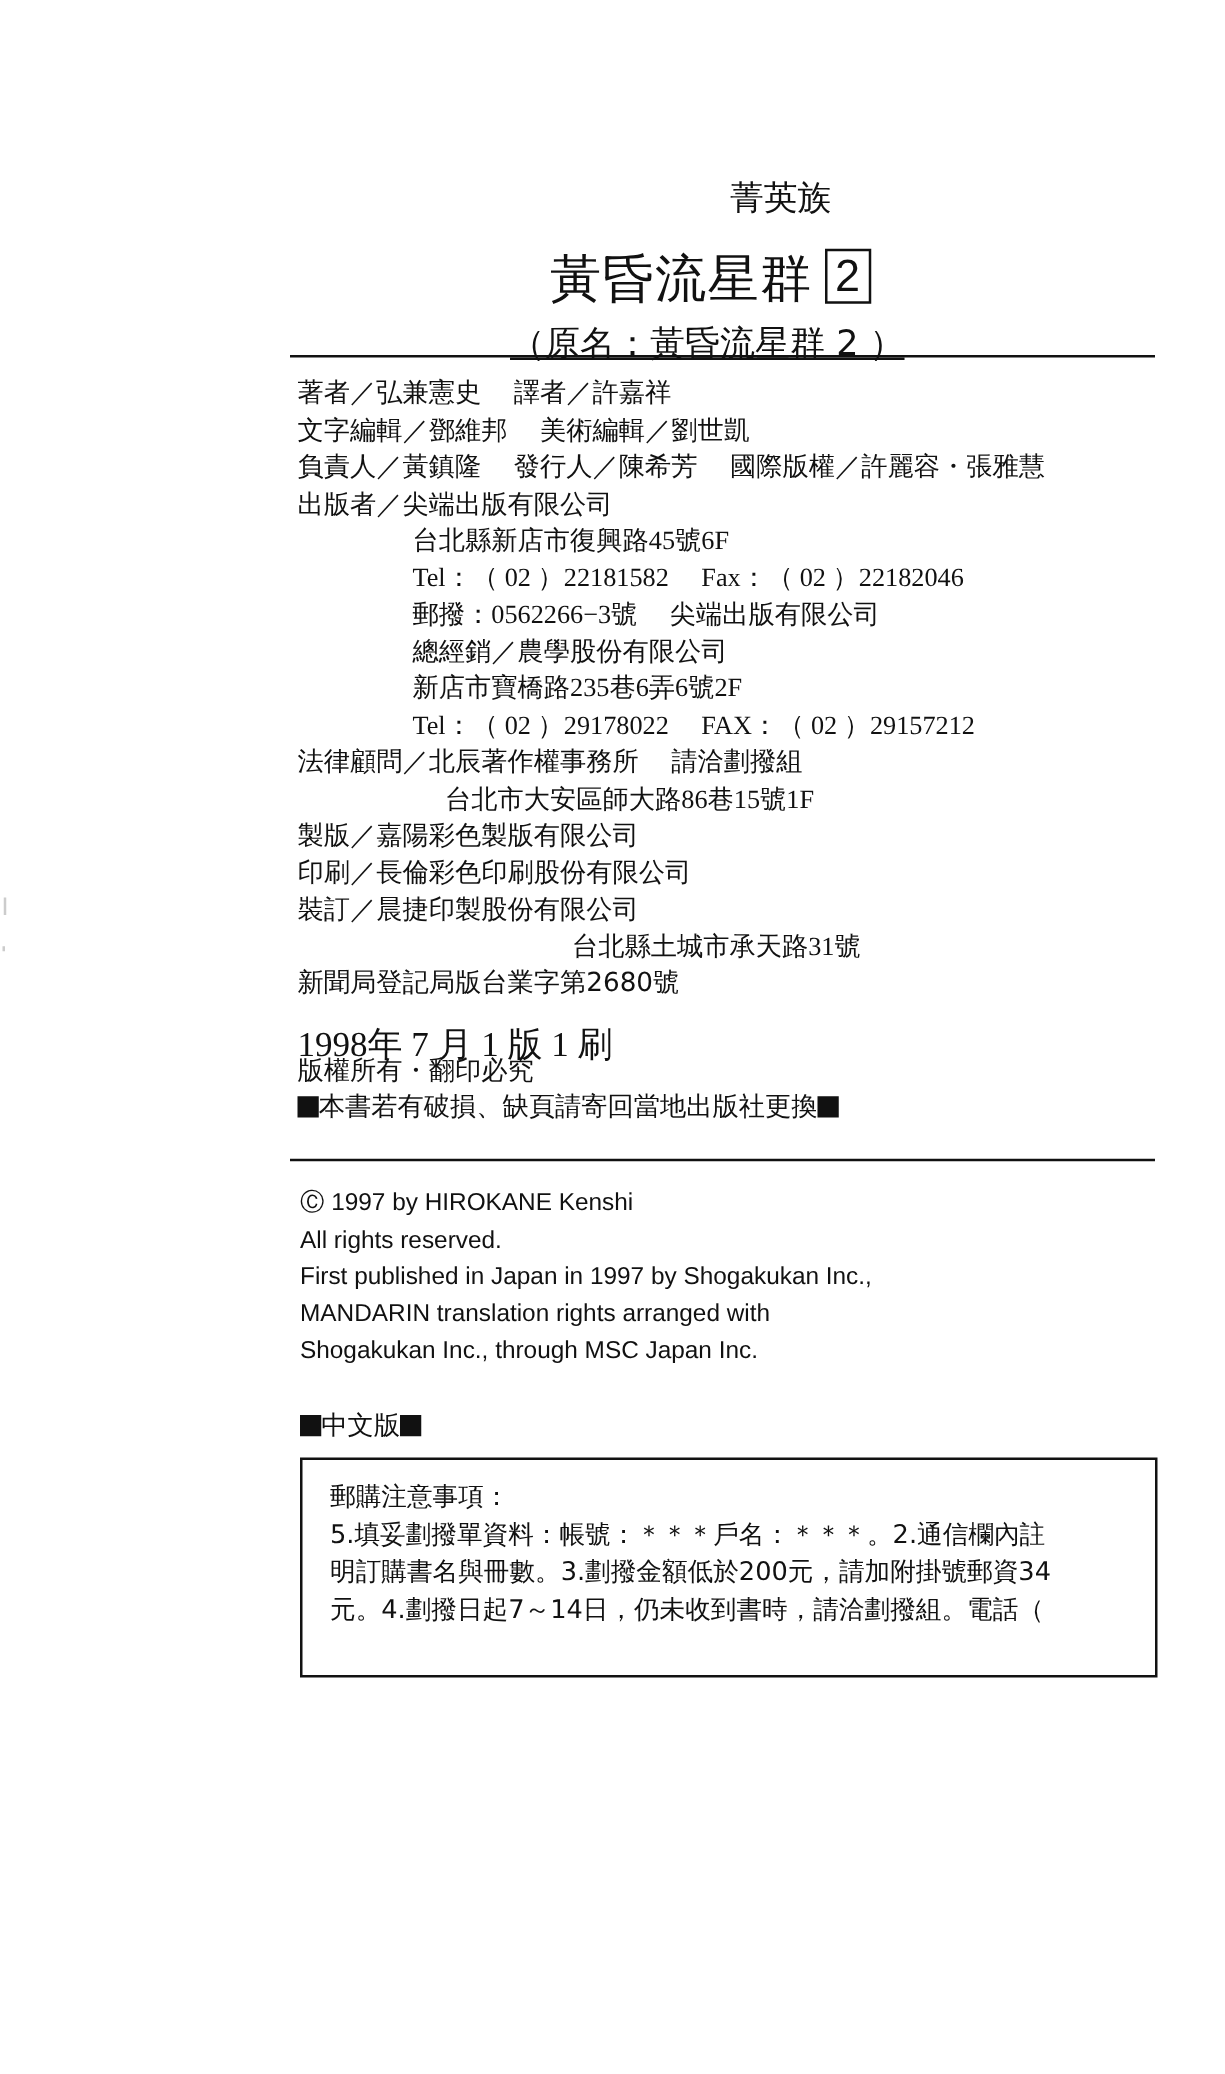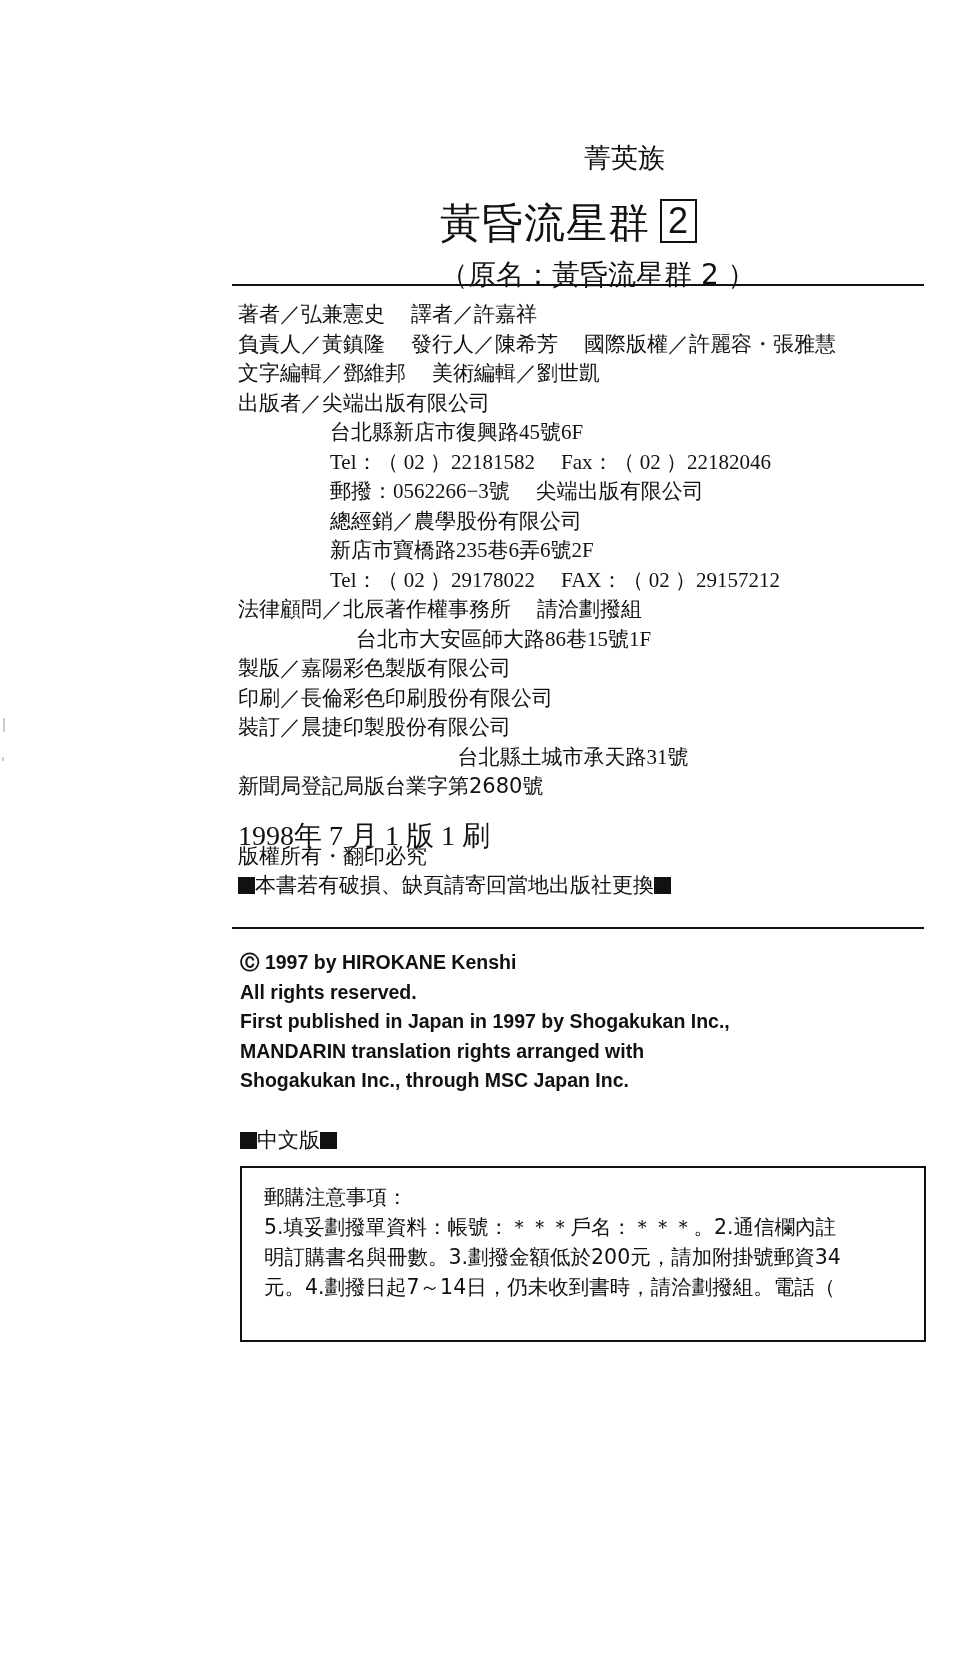--- a/index.html
+++ b/index.html
@@ -1,31 +1,31 @@
 <!DOCTYPE html>
 <html><head>
 <meta charset="utf-8">
 <style>
   html, body { margin:0; padding:0; background:#ffffff; }
   body { width:980px; height:1659px; position:relative; overflow:hidden; color:#111; font-family:"DejaVu Sans", sans-serif; }
   .abs { position:absolute; white-space:nowrap; }
   .title { top:196px; left:440px; font-size:41px; letter-spacing:1px; }
   .vol-box { display:inline-block; border:2px solid #111; padding:0 6px; font-size:36px; line-height:40px; margin-left:10px; font-family:"Liberation Sans", sans-serif; vertical-align:4px; }
-  .orig { top:256px; left:440px; font-size:28px; }
+  .orig { top:256px; left:408px; font-size:28px;text-decoration:underline; }
   .rule { position:absolute; height:2px; background:#111; }
   .credits { left:238px; top:300px; font-size:21px; line-height:29.5px; }
   .credits .row { height:29.5px; }
   .serif { font-family:"Liberation Serif", serif; }
   .ind1 { padding-left:92px; }
   .ind2 { padding-left:118px; }
   .ind3 { padding-left:72px;text-align:center; }
   .gap { display:inline-block; width:26px; }
   .date { left:238px; top:817px; font-size:28px; }
   .rights { left:238px; top:842px; font-size:21px; line-height:29px; }
-  .en { left:240px; top:948px; font-size:19.5px; line-height:29.5px; font-family:"Liberation Sans", sans-serif;font-weight:bold; }
+  .en { left:240px; top:948px; font-size:19.5px; line-height:29.5px; font-family:"Liberation Sans", sans-serif; }
   .cn-ed { left:240px; top:1126px; font-size:21px; }
   .notice { left:240px; top:1166px; width:686px; height:176px; border:2px solid #111; box-sizing:border-box; padding:14px 0 0 22px; font-size:20.5px; line-height:30px; white-space:normal; }
   .notice div { white-space:nowrap; }
   .blk { display:inline-block; width:17px; height:17px; background:#111; vertical-align:-2px; }
   .speck { position:absolute; background:#ccc; width:2px; }
 </style>
 </head>
 <body>
 
 <div class="abs" style="top:140px;left:536px;font-size:27px;margin-left:48px;">菁英族</div>
@@ -33,22 +33,22 @@
 <div class="abs title">
   <span>黃昏流星群</span><span class="vol-box">2</span>
 </div>
 
 <div class="abs orig">（原名：黃昏流星群 2 ）</div>
 
 <div class="rule" style="left:232px;top:284px;width:692px;"></div>
 
 <div class="abs credits">
   <div class="row"><span>著者／弘兼憲史</span><span class="gap"></span><span>譯者／許嘉祥</span></div>
+  <div class="row"><span>文字編輯／鄧維邦</span><span class="gap"></span><span>美術編輯／劉世凱</span></div>
   <div class="row"><span>負責人／黃鎮隆</span><span class="gap"></span><span>發行人／陳希芳</span><span class="gap"></span><span>國際版權／許麗容・張雅慧</span></div>
-  <div class="row"><span>文字編輯／鄧維邦</span><span class="gap"></span><span>美術編輯／劉世凱</span></div>
   <div class="row">出版者／尖端出版有限公司</div>
   <div class="row serif ind1">台北縣新店市復興路45號6F</div>
   <div class="row serif ind1"><span>Tel：（ 02 ）22181582</span><span class="gap"></span><span>Fax：（ 02 ）22182046</span></div>
   <div class="row serif ind1"><span>郵撥：0562266−3號</span><span class="gap"></span><span>尖端出版有限公司</span></div>
   <div class="row ind1">總經銷／農學股份有限公司</div>
   <div class="row serif ind1">新店市寶橋路235巷6弄6號2F</div>
   <div class="row serif ind1"><span>Tel：（ 02 ）29178022</span><span class="gap"></span><span>FAX：（ 02 ）29157212</span></div>
   <div class="row"><span>法律顧問／北辰著作權事務所</span><span class="gap"></span><span>請洽劃撥組</span></div>
   <div class="row serif ind2">台北市大安區師大路86巷15號1F</div>
   <div class="row">製版／嘉陽彩色製版有限公司</div>

